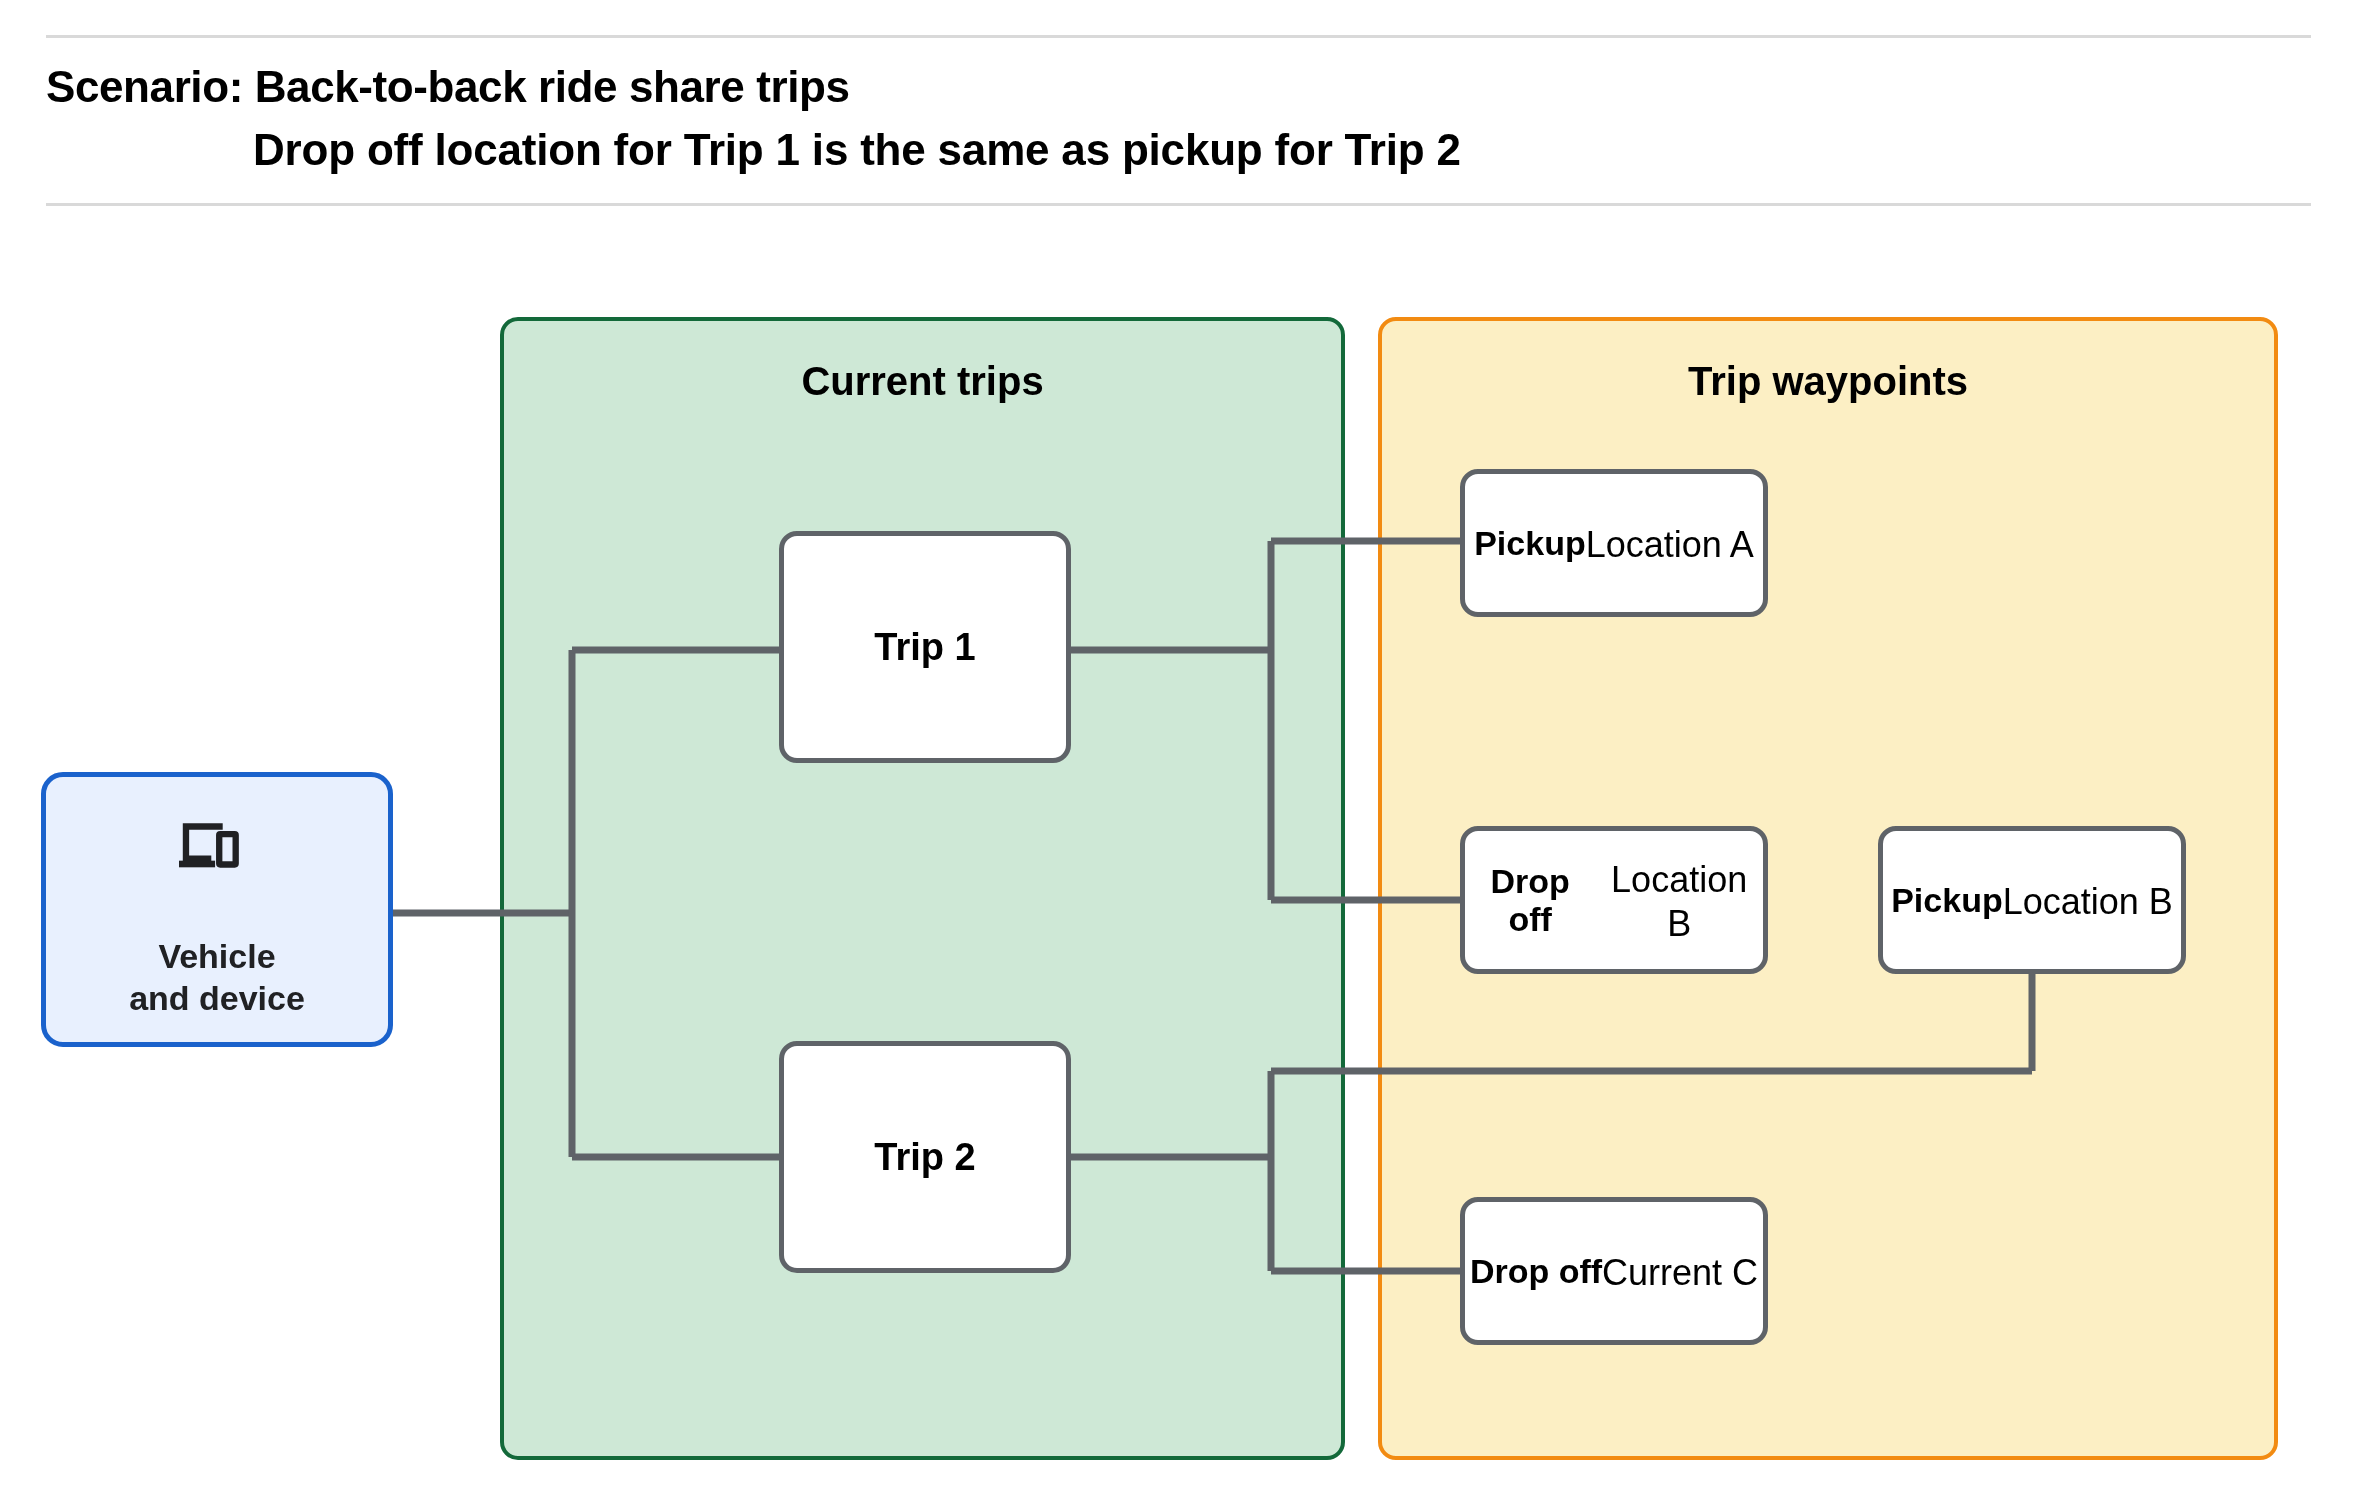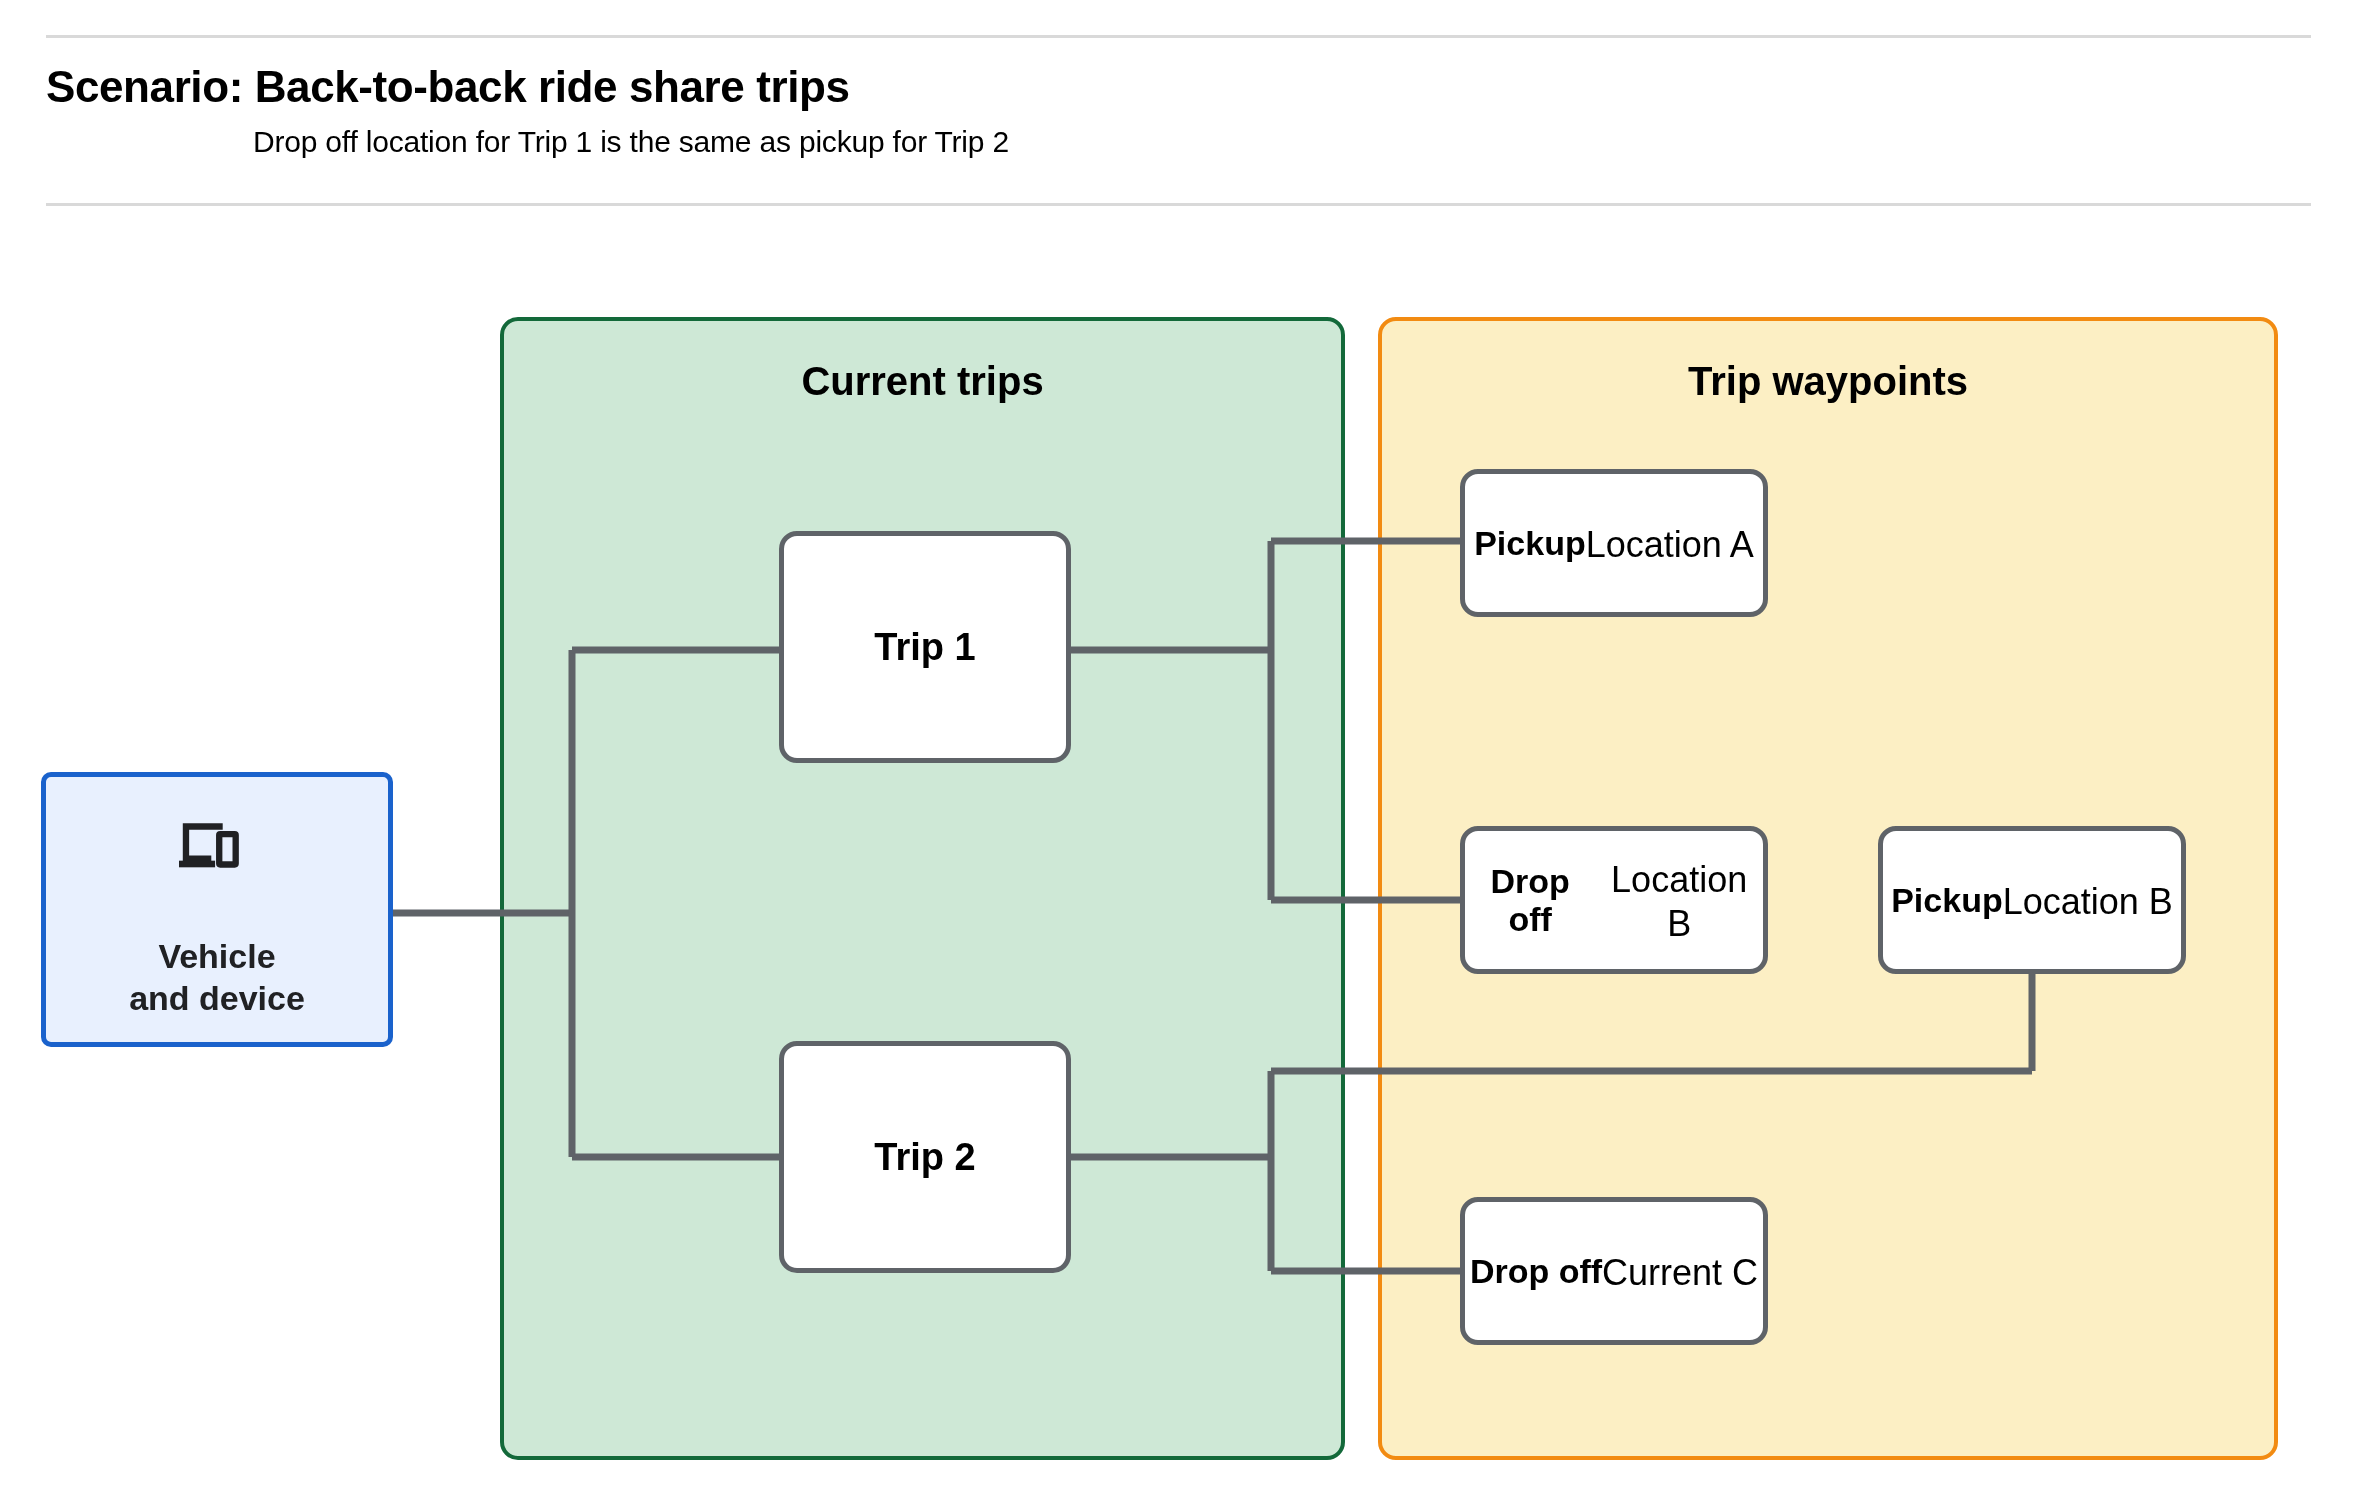--- a/index.html
+++ b/index.html
@@ -41,22 +41,22 @@
     font-size: 44px;
     font-weight: bold;
     letter-spacing: -0.4px;
     white-space: nowrap;
     color: #000000;
   }
   #scenario-subtitle {
     position: absolute;
     left: 253px;
     top: 125px;
-    font-size: 30px;
-    font-weight: normal;
+    font-size: 44px;
+    font-weight: bold;
     letter-spacing: -0.2px;
     white-space: nowrap;
     color: #000000;
   }
 
   
   .panel {
     position: absolute;
     border-radius: 18px;
     box-sizing: border-box;
@@ -148,21 +148,21 @@
   
   #node-vehicle {
     position: absolute;
     left: 41px;
     top: 772px;
     width: 352px;
     height: 275px;
     box-sizing: border-box;
     background: #e8f0fe;
     border: 5px solid #1a62cc;
-    border-radius: 10px;
+    border-radius: 22px;
     display: flex;
     flex-direction: column;
     align-items: center;
     justify-content: flex-start;
   }
   #devices-icon {
     margin-top: 42px;
     width: 76px;
     height: 58px;
   }

